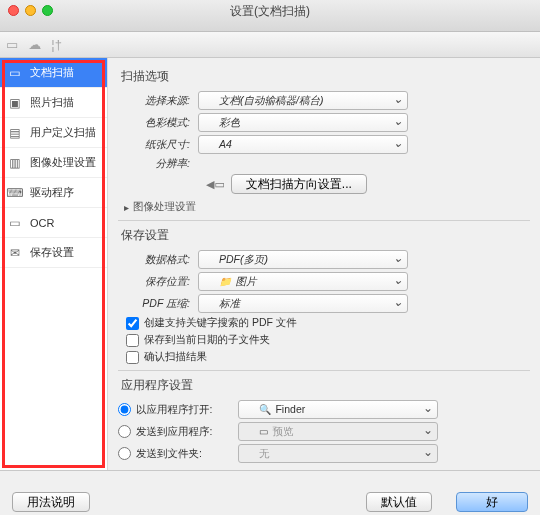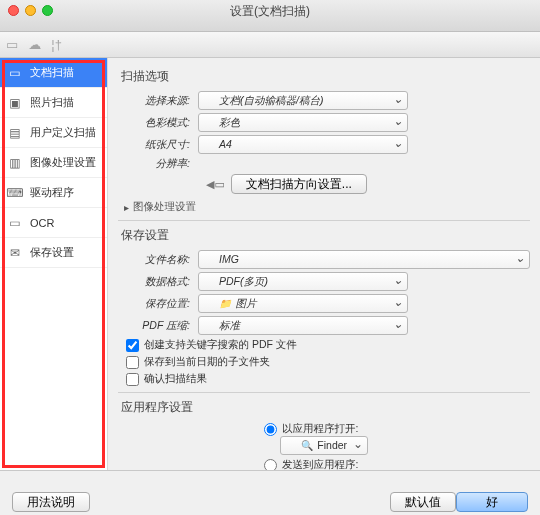--- a/index.html
+++ b/index.html
@@ -28,25 +28,25 @@
 .select.disabled{background:#ececec;color:#999;}
 .icon-prefix{margin-right:4px;font-size:10px;color:#555;}
 .btn { height:20px; padding:0 14px; background:linear-gradient(#fff,#e8e8e8); border:1px solid #a8a8a8; border-radius:4px; font-size:12px; cursor:pointer; line-height:18px; }
 .btn.primary{background:linear-gradient(#cfe6ff,#8fc2ff);border-color:#5a94d6;}
 .row-indent{margin-left:88px; display:flex; align-items:center; gap:6px;}
 hr{border:none;border-top:1px solid #d0d0d0;margin:6px 0;}
 .disclosure{display:flex;align-items:center;gap:4px;font-size:10.5px;color:#555;margin:6px 0 4px 6px;}
 .disclosure::before{content:"▸";font-size:10px;}
 .check-row{display:flex;align-items:flex-end;gap:5px;margin:3px 0 3px 8px;font-size:10.5px;}
 .check-row input{margin:0;}
-.radio-row{display:flex;align-items:center;margin:3px 0;flex-direction:column;}
+.radio-row{display:flex;align-items:center;margin:3px 0;}
 .radio-row .rlabel{width:120px;display:flex;align-items:center;gap:5px;font-size:10.5px;}
 .radio-row .select{max-width:200px;}
 .footer{border-top:1px solid #c8c8c8;background:#f0f0f0;height:54px;display:flex;align-items:flex-end;justify-content:space-between;padding:0 12px 12px 12px;}
-.footer-right{display:flex;gap:0;}
+.footer-right{display:flex;gap:24px;}
 </style>
 </head>
 <body>
 
 <div class="titlebar">
   <div class="traffic">
     <span class="t-close"></span>
     <span class="t-min"></span>
     <span class="t-max"></span>
   </div>
@@ -118,26 +118,20 @@
     <div class="row-indent">
         <span style="color:#777">◀▭</span>
         <button class="btn">文档扫描方向设置...</button>
       </div>
     <div class="disclosure">
         <span>图像处理设置</span>
       </div>
     <hr>
 
     <div class="section-title">保存设置</div>
-    <div class="field-row">
-        <label>文件名称:</label>
-        <div class="select">
-          <span>IMG</span>
-        </div>
-      </div>
     <div class="field-row">
         <label>数据格式:</label>
         <div class="select med">
           <span>PDF(多页)</span>
         </div>
       </div>
     <div class="field-row">
         <label>保存位置:</label>
         <div class="select med">
           <span class="icon-prefix">📁</span>

